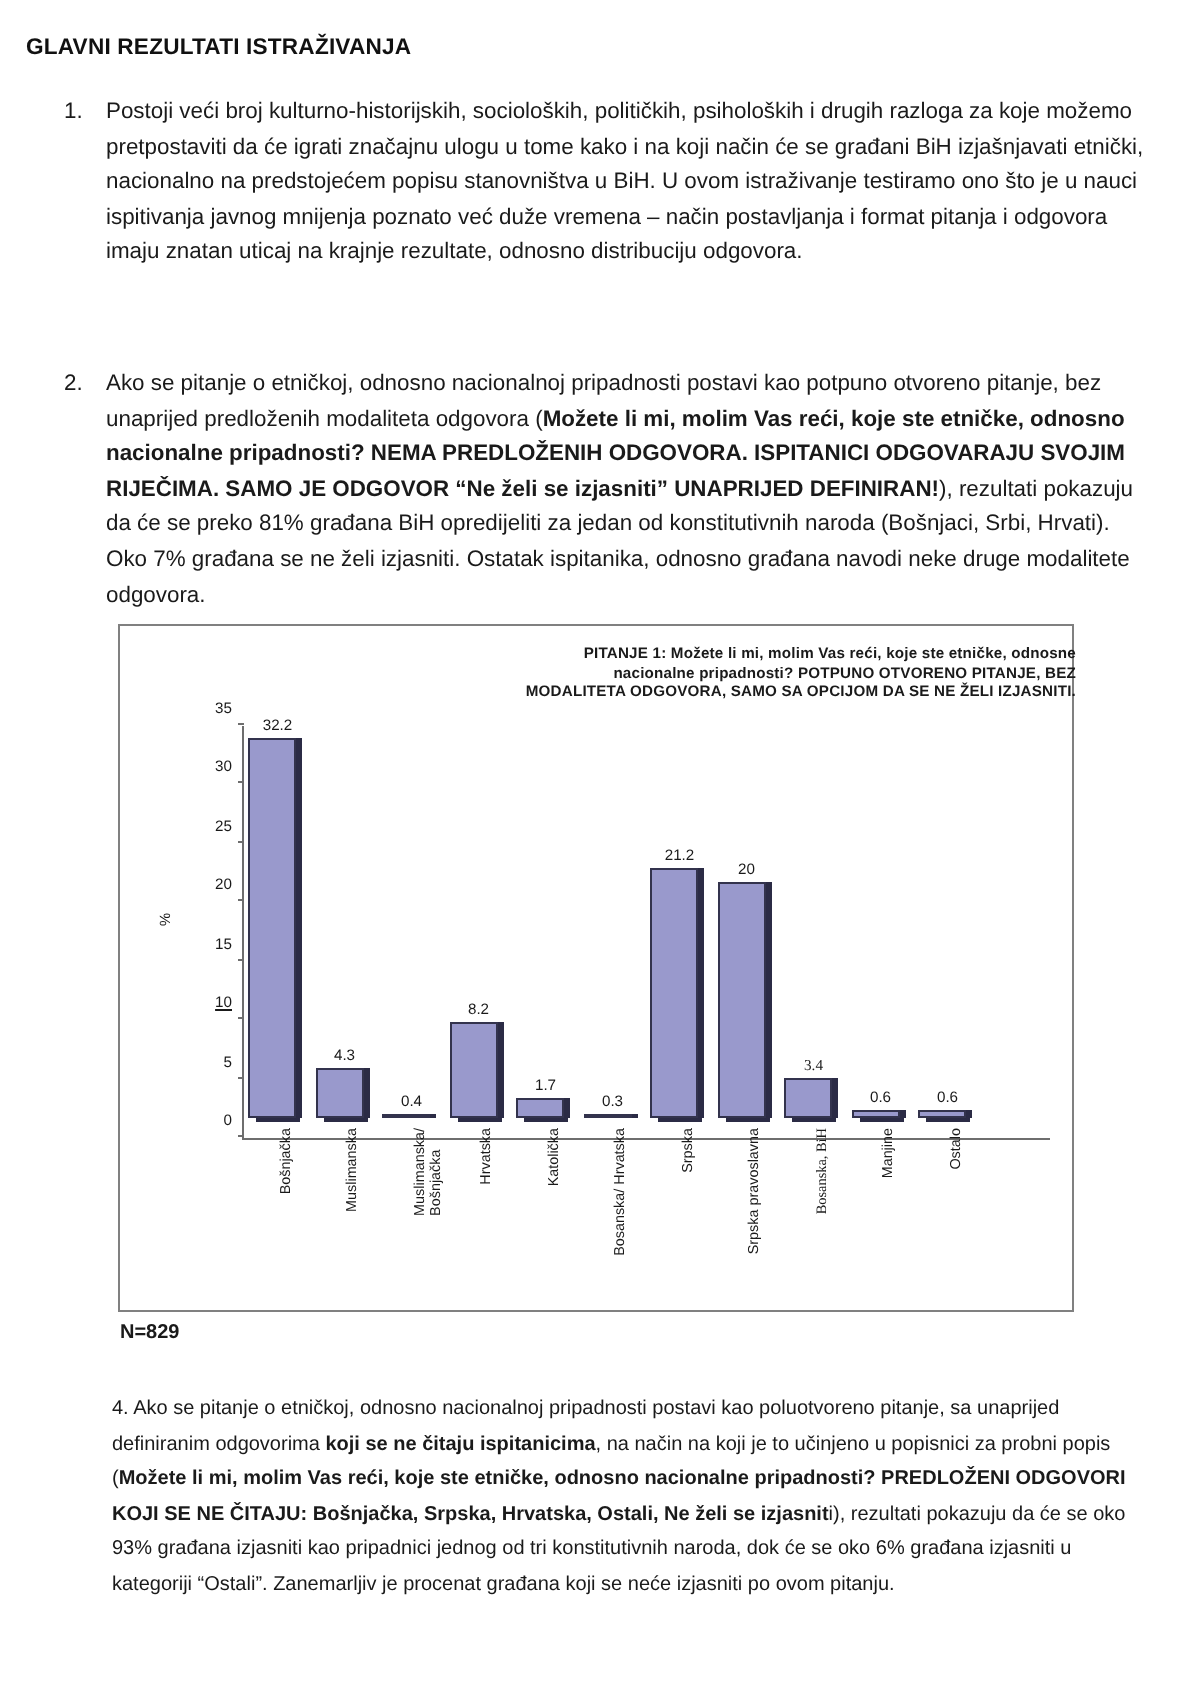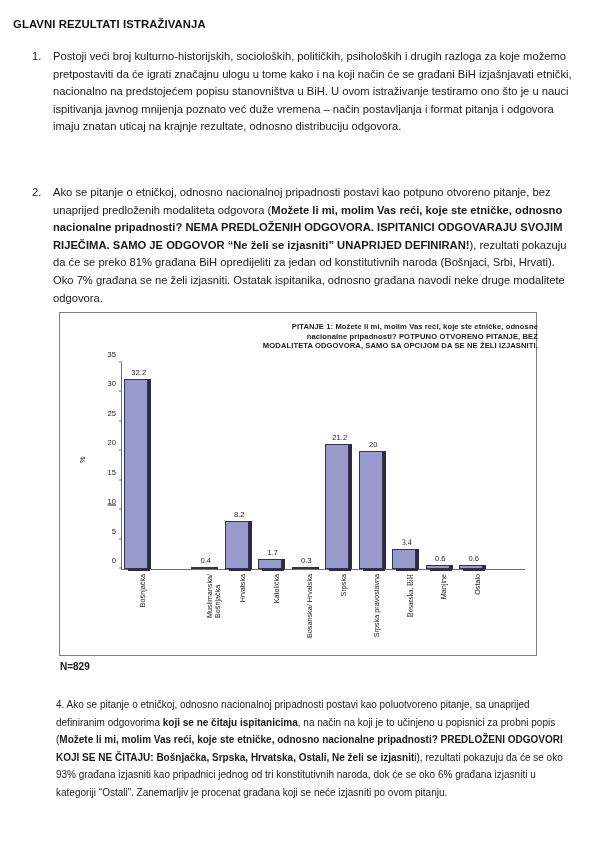--- a/index.html
+++ b/index.html
@@ -147,21 +147,21 @@
     top: 150px;
     font-size: 7.4px;
     color: #1a1a1a;
     transform: rotate(-90deg);
     transform-origin: left top;
     white-space: nowrap;
   }
 
   .bar-slot {
     position: absolute;
-    bottom: 0;
+    bottom: 10px;
     width: 33px;
     margin-top: 44px;
   }
   .bar {
     position: absolute;
     bottom: 0;
     left: 2px;
     width: 24px;
     background: #9999cc;
     border: 1px solid #33334d;
@@ -238,20 +238,25 @@
         <div class="ytick-mark" style="bottom: 147.143px;"></div>
         <div class="ytick" style="bottom: 176.571px; top: auto;">30</div>
         <div class="ytick-mark" style="bottom: 176.571px;"></div>
         <div class="ytick" style="bottom: 206px; top: auto;">35</div>
         <div class="ytick-mark" style="bottom: 206px;"></div>
         <div class="bar-slot" style="left: 0.25px; height: 206px;">
           <div class="bar" style="height: 189.52px;"></div>
           <div class="bar-label" style="bottom: 191.52px;">32.2</div>
           <div class="cat-label">Bošnjačka</div>
         </div>
+        <div class="bar-slot" style="left: 33.75px; height: 206px;">
+          <div class="bar" style="height: 25.3086px;"></div>
+          <div class="bar-label" style="bottom: 27.3086px;">4.3</div>
+          <div class="cat-label">Muslimanska</div>
+        </div>
         <div class="bar-slot" style="left: 67.25px; height: 206px;">
           <div class="bar" style="height: 2.5px;"></div>
           <div class="bar-label" style="bottom: 4.5px;">0.4</div>
           <div class="cat-label">Muslimanska/
 Bošnjačka</div>
         </div>
         <div class="bar-slot" style="left: 100.75px; height: 206px;">
           <div class="bar" style="height: 48.2629px;"></div>
           <div class="bar-label" style="bottom: 50.2629px;">8.2</div>
           <div class="cat-label">Hrvatska</div>

